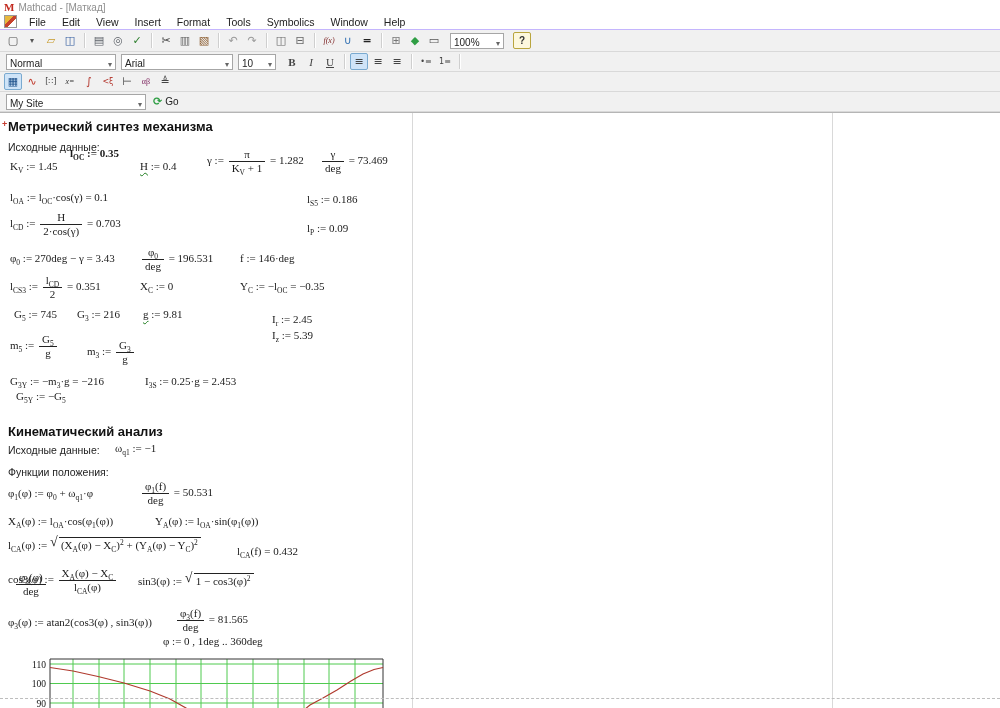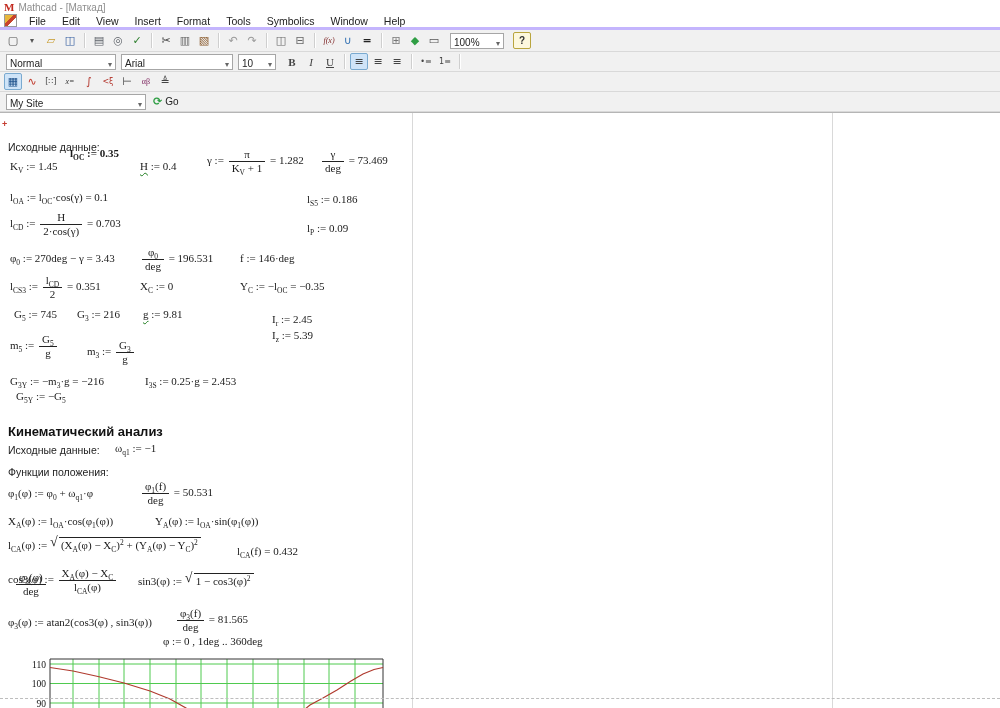--- a/index.html
+++ b/index.html
@@ -4,21 +4,21 @@
 <style>
   html,body{margin:0;padding:0;}
   body{width:1000px;height:708px;overflow:hidden;position:relative;background:#fff;
        font-family:"Liberation Sans", sans-serif;-webkit-font-smoothing:antialiased;}
   
   #titlebar{position:absolute;left:0;top:0;width:1000px;height:14px;background:#fff;
             display:flex;align-items:center;gap:4px;padding-left:4px;box-sizing:border-box;}
   #logo{font-family:"Liberation Serif",serif;font-weight:bold;color:#c22a1f;font-size:11px;line-height:11px;}
   #title-text{color:#8f8f8f;font-size:10px;}
   #menubar{position:absolute;left:0;top:14px;width:1000px;height:16px;background:#fff;
-           display:flex;align-items:center;gap:0;border-bottom:3px solid #c4b5fd;box-sizing:border-box;}
+           display:flex;align-items:center;gap:0;border-bottom:1px solid #c4b5fd;box-sizing:border-box;}
   .menu-item{font-size:10.5px;color:#222;padding:1px 8px;cursor:default;}
   #doc-icon{width:11px;height:11px;margin:0 4px 0 4px;border:1px solid #999;background:linear-gradient(135deg,#e8b73c 0 40%,#c8432e 40% 60%,#fff 60%);}
   .tbrow{position:absolute;left:0;width:1000px;background:#f1f1f1;border-bottom:1px solid #d9d9d9;
          display:flex;align-items:center;box-sizing:border-box;padding-left:4px;gap:1px;}
   #tb-standard{top:30px;height:22px;}
   #tb-format{top:52px;height:20px;}
   #tb-math{top:72px;height:20px;}
   #tb-resources{top:92px;height:20px;}
   .tbtn{width:18px;height:17px;display:flex;align-items:center;justify-content:center;
         font-family:"DejaVu Sans",sans-serif;font-size:11px;color:#444;border:1px solid transparent;
@@ -167,20 +167,21 @@
     <span>Go</span>
   </span>
 </div>
 
 <div id="document">
   <div class="pagemargin" style="left:412px;"></div>
   <div class="pagemargin" style="left:832px;"></div>
   <div id="pagebreak"></div>
 
   <span id="anchor-mark">+</span>
+  <div class="doc-h" style="left:8px;top:6px;">Метрический синтез механизма</div>
   <div class="doc-t" style="left:8px;top:28px;">Исходные данные:</div>
 
   <div class="doc-h" style="left:8px;top:311px;">Кинематический анализ</div>
   <div class="doc-t" style="left:8px;top:331px;">Исходные данные:</div>
   <div class="doc-t" style="left:8px;top:353px;">Функции положения:</div>
 
   <div id="expr-layer">
       <div class="expr" style="left: 10px; top: 47px;"><span>K</span><sub>V</sub><span> := 1.45</span></div>
       <div class="expr" style="left: 70px; top: 34px; font-weight: bold;"><span>l</span><sub>OC</sub><span> := 0.35</span></div>
       <div class="expr" style="left: 140px; top: 47px;"><span class="wavy">H</span><span> := 0.4</span></div>

